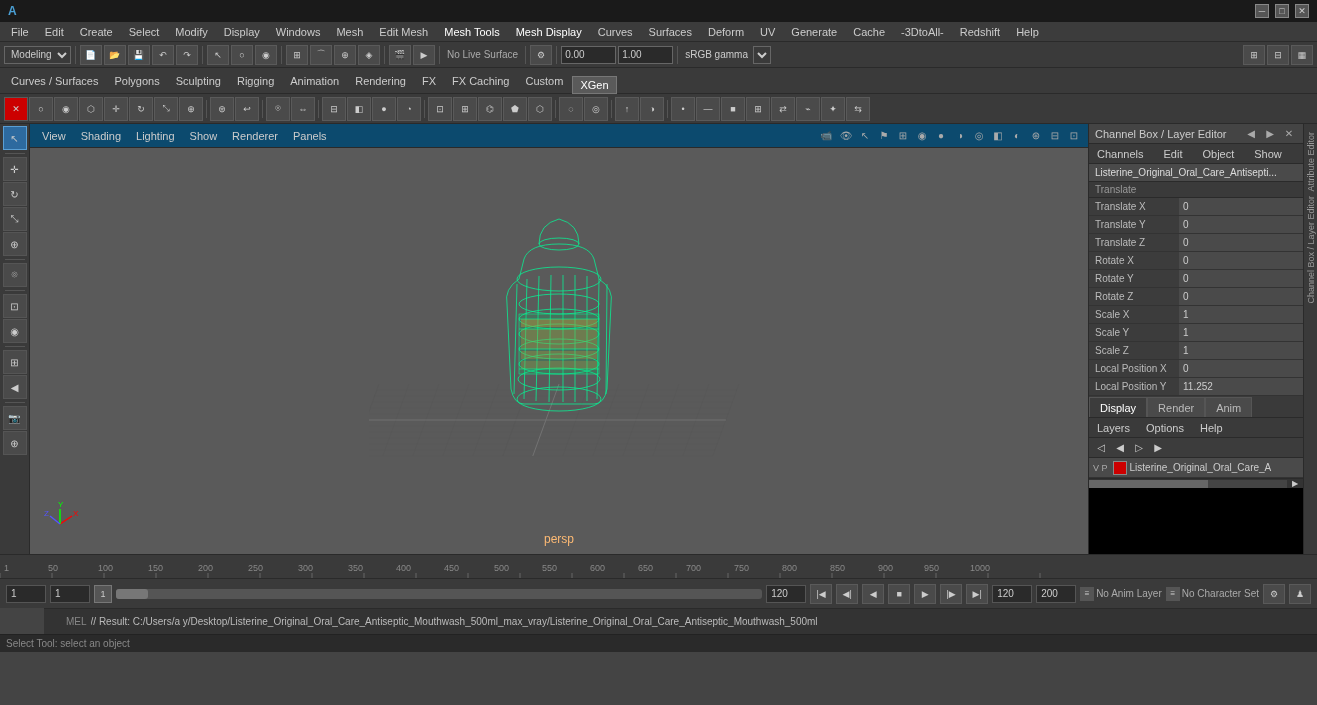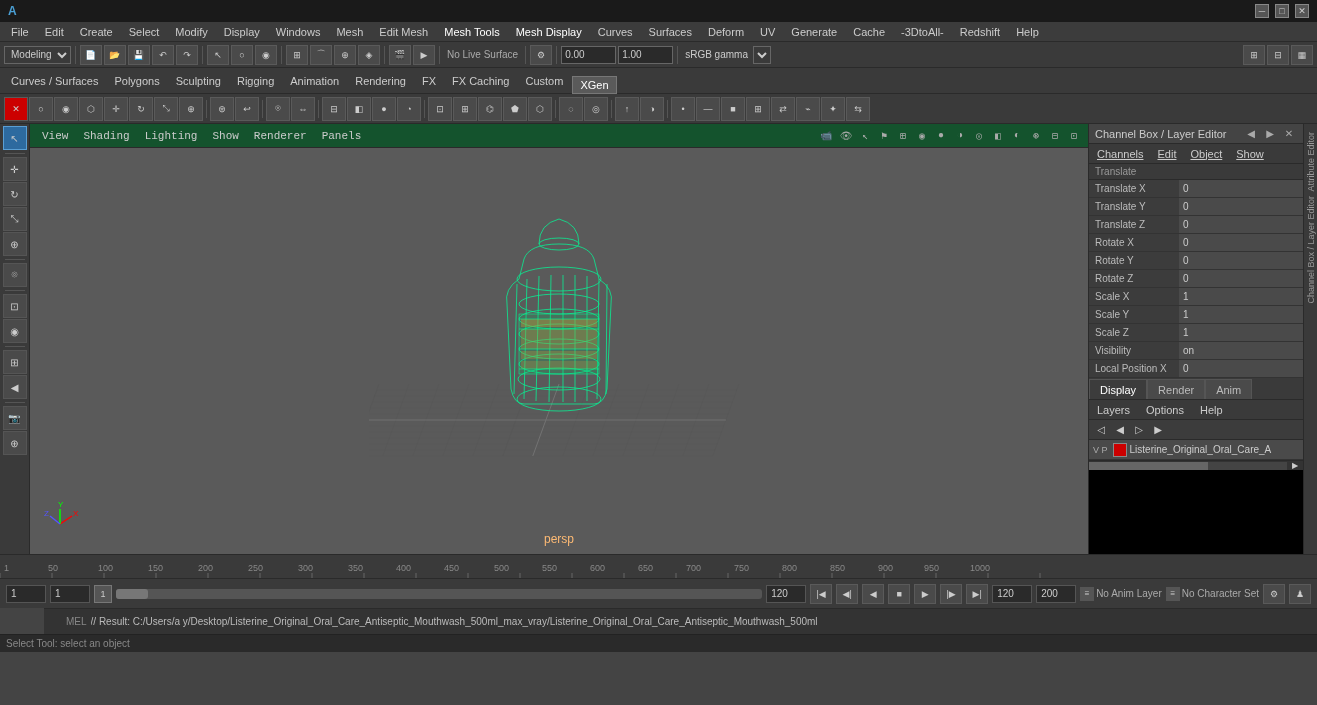--- a/index.html
+++ b/index.html
@@ -138,27 +138,26 @@
       flex: 1;
       background: #5a5a5a;
       position: relative;
       overflow: hidden;
     }
 
     
     #viewport-header {
       width: 100%;
       height: 24px;
-      background: #14532d;
+      background: #0c4a6e;
       display: flex;
       align-items: center;
       padding: 0 6px;
       gap: 3px;
       border-bottom: 1px solid #2a2a2a;
-      font-family: Liberation Mono, monospace;
     }
     .vp-menu {
       padding: 2px 6px;
       color: #ccc;
       cursor: pointer;
       font-size: 11px;
     }
 
     
     #viewport-3d {
@@ -221,23 +220,22 @@
     }
     .ch-title { font-size: 11px; color: #ccc; }
 
     
     #channel-toolbar {
       height: 20px;
       background: #3a3a3a;
       display: flex;
       align-items: center;
       padding: 0 4px;
-      gap: 6px;
-      border-bottom: 1px solid #2a2a2a;
-      text-decoration: underline;
+      gap: 12px;
+      border-bottom: 1px solid #2a2a2a;
     }
     .ch-menu { font-size: 11px; color: #ccc; cursor: pointer; padding: 2px 4px; }
 
     
     #object-name {
       height: 18px;
       background: #4a4a4a;
       display: flex;
       align-items: center;
       padding: 0 6px;
@@ -773,20 +771,23 @@
       </div>
     </div>
 
     <div id="channel-toolbar">
       <span class="ch-menu">Channels</span>
       <span class="ch-menu">Edit</span>
       <span class="ch-menu">Object</span>
       <span class="ch-menu">Show</span>
     </div>
 
+    <div id="object-name">
+      <span>Listerine_Original_Oral_Care_Antisepti...</span>
+    </div>
 
     <div class="translate-section">
       <span>Translate</span>
     </div>
 
     <div class="channel-row">
       <div class="ch-label">Translate X</div>
       <div class="ch-value">0</div>
     </div>
     <div class="channel-row">
@@ -814,29 +815,29 @@
       <div class="ch-value">1</div>
     </div>
     <div class="channel-row">
       <div class="ch-label">Scale Y</div>
       <div class="ch-value">1</div>
     </div>
     <div class="channel-row">
       <div class="ch-label">Scale Z</div>
       <div class="ch-value">1</div>
     </div>
-    <div class="channel-row">
-      <div class="ch-label">Visibility</div>
-      <div class="ch-value vis">on</div>
-    </div>
 
 
     <div class="channel-row">
       <div class="ch-label">Local Position X</div>
       <div class="ch-value">0</div>
+    </div>
+    <div class="channel-row">
+      <div class="ch-label">Local Position Y</div>
+      <div class="ch-value">11.252</div>
     </div>
 
     <div id="layer-tabs">
       <div class="layer-tab active">Display</div>
       <div class="layer-tab">Render</div>
       <div class="layer-tab">Anim</div>
     </div>
 
     <div id="layer-editor">
       <div id="layer-editor-header">

